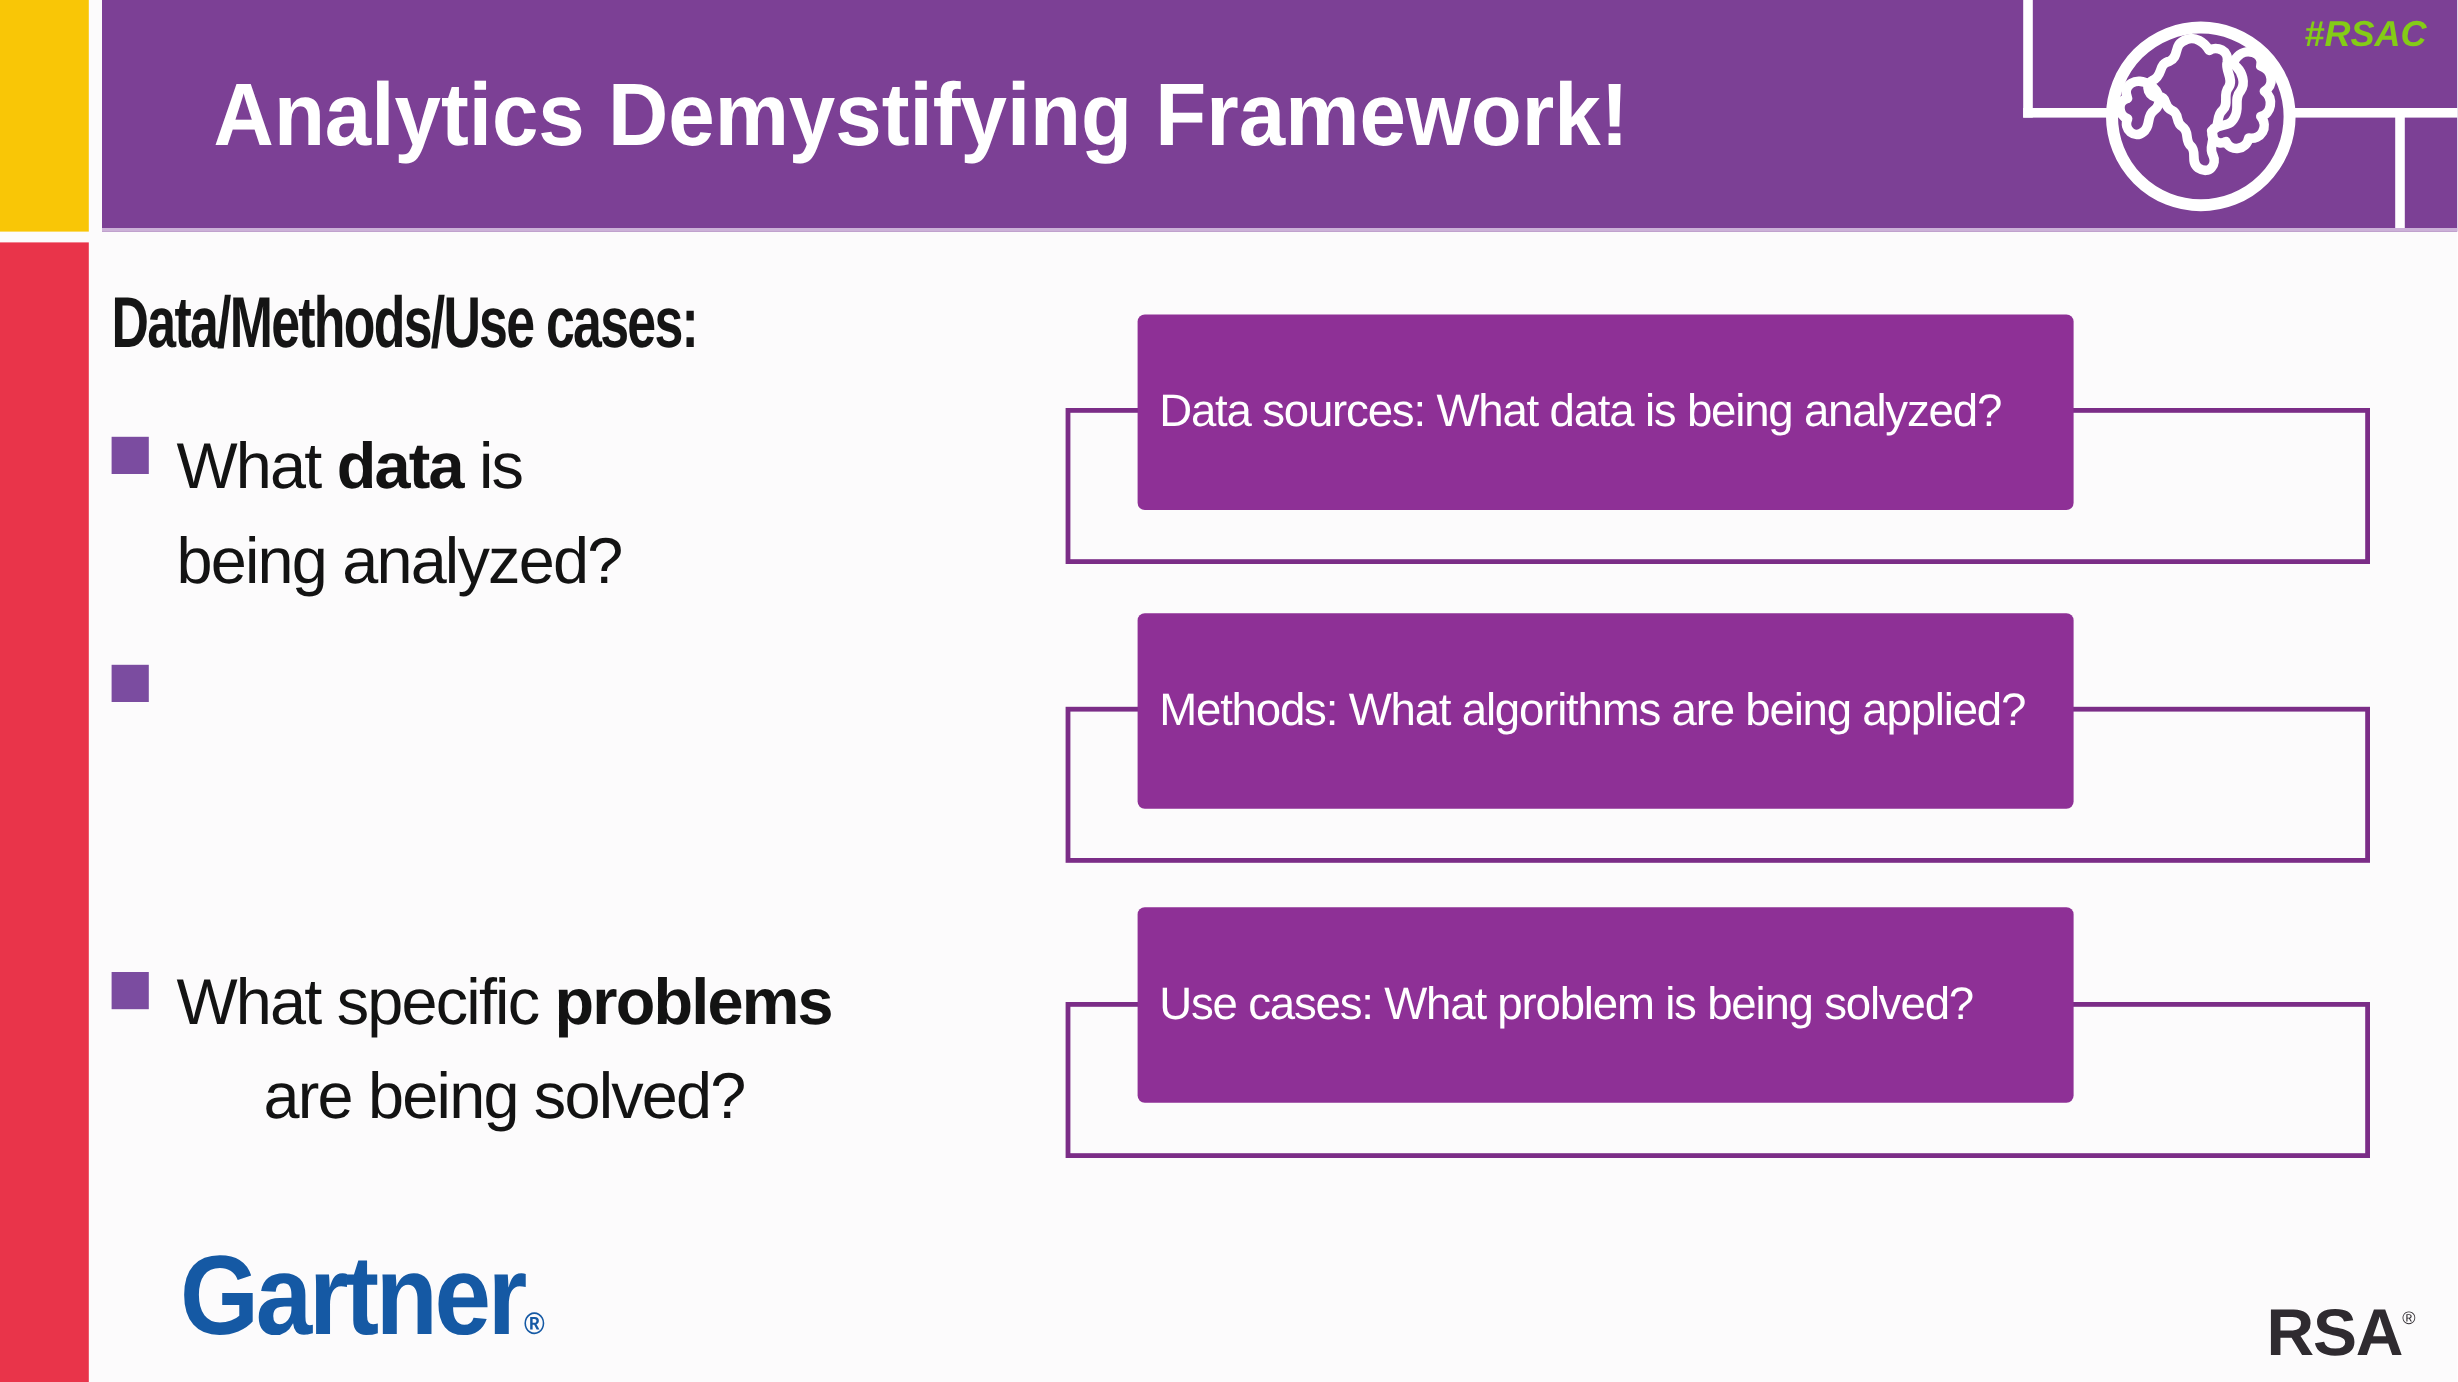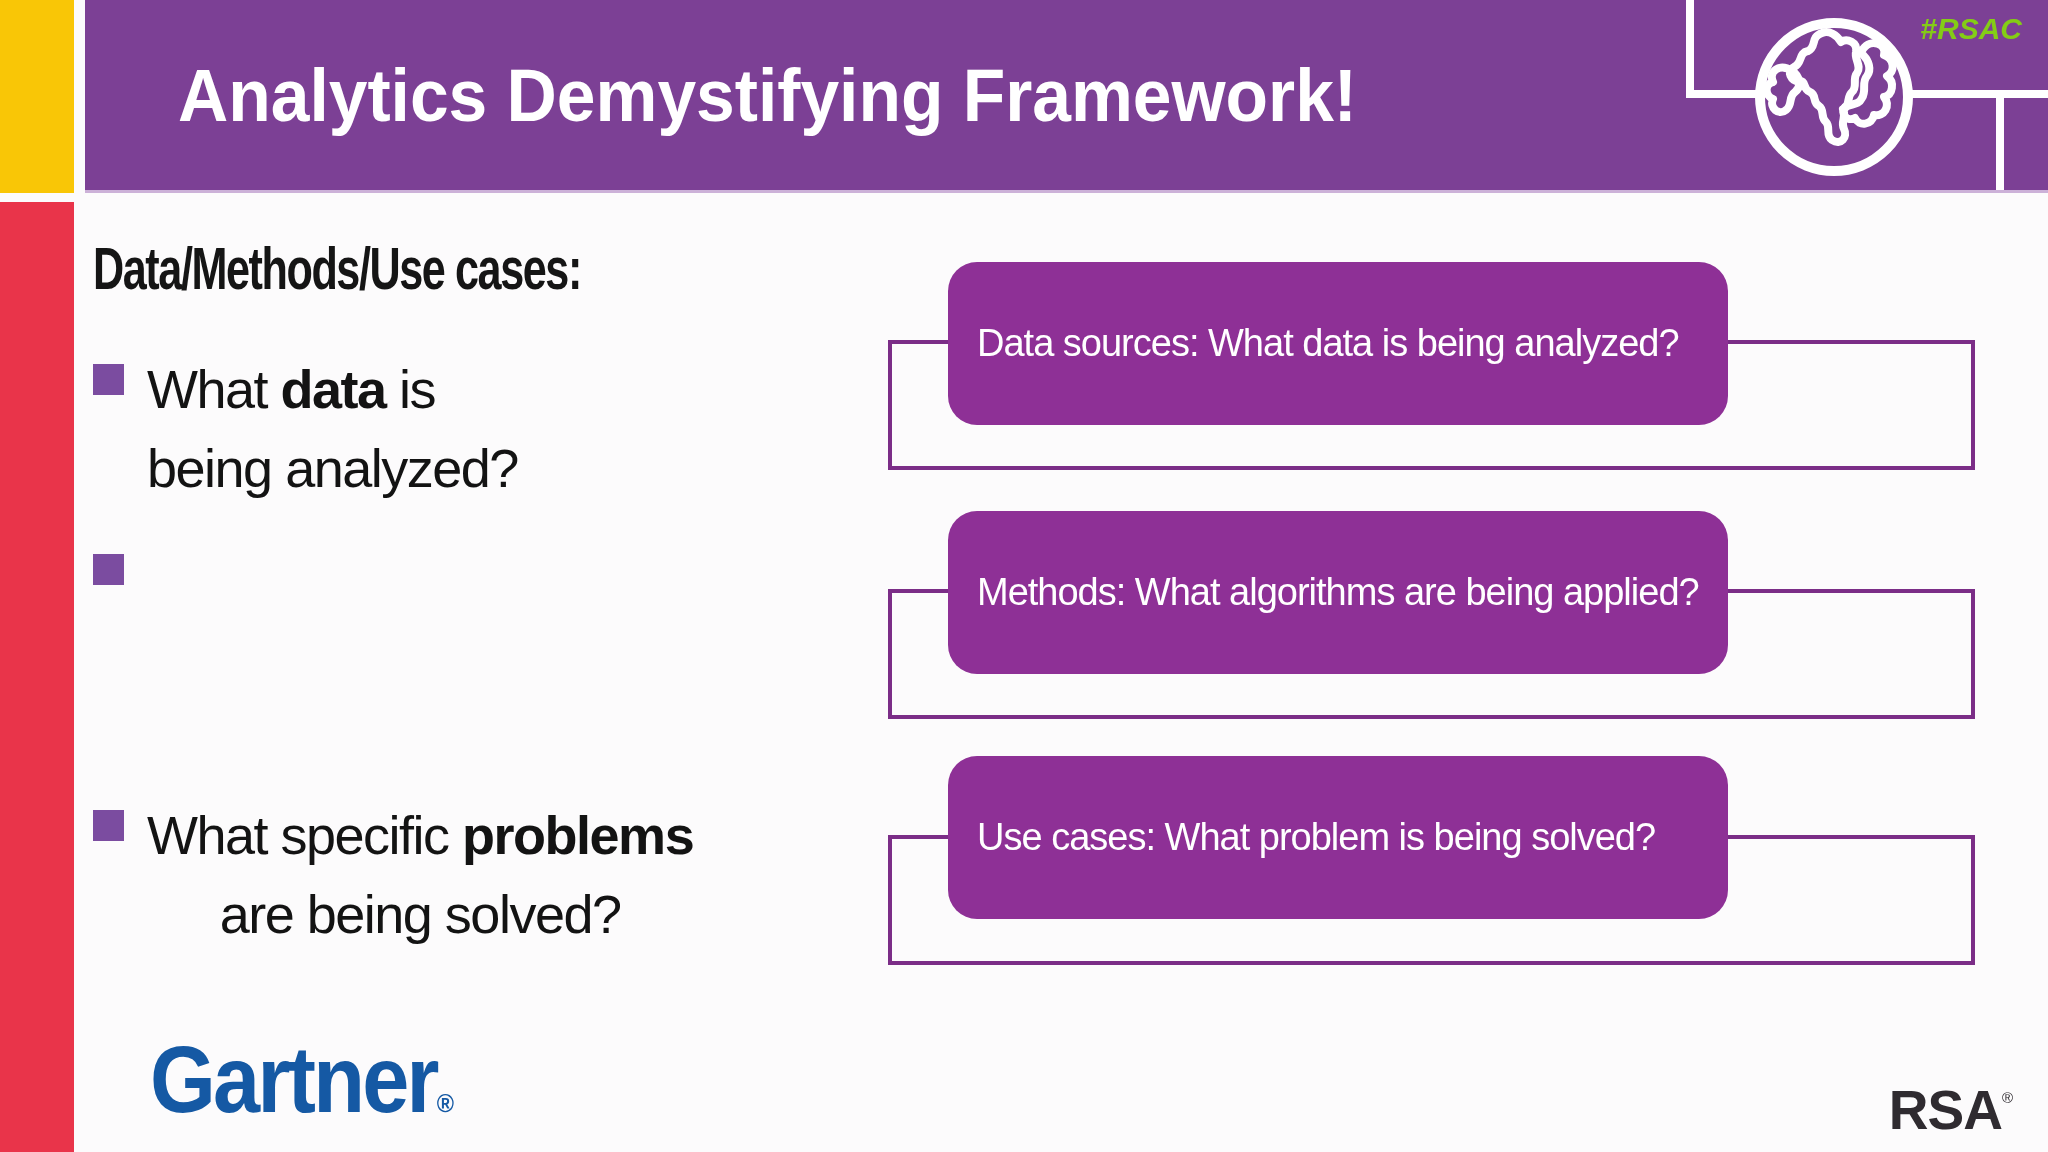--- a/index.html
+++ b/index.html
@@ -58,22 +58,22 @@
   
   .outline{
     position:absolute;left:888px;width:1079px;height:122px;
     border:4px solid var(--outline_purple);background:transparent;
   }
   .outline-1{top:340px;}
   .outline-2{top:589px;}
   .outline-3{top:835px;}
   .fbox{
     position:absolute;left:948px;width:780px;height:163px;
-    background:var(--box_purple);border-radius:29px;
-    display:flex;align-items:center;box-sizing:border-box;padding-left:29px;
+    background:var(--box_purple);border-radius:6px;
+    display:flex;align-items:center;box-sizing:border-box;padding-left:18px;
     color:#ffffff;font-size:38px;letter-spacing:-1px;white-space:nowrap;
   }
   .fbox-1{top:262px;}
   .fbox-2{top:511px;}
   .fbox-3{top:756px;}
 
   
   .gartner{
     position:absolute;left:150px;top:1026px;
     color:var(--gartner_blue);font-size:94px;font-weight:bold;letter-spacing:-3px;

